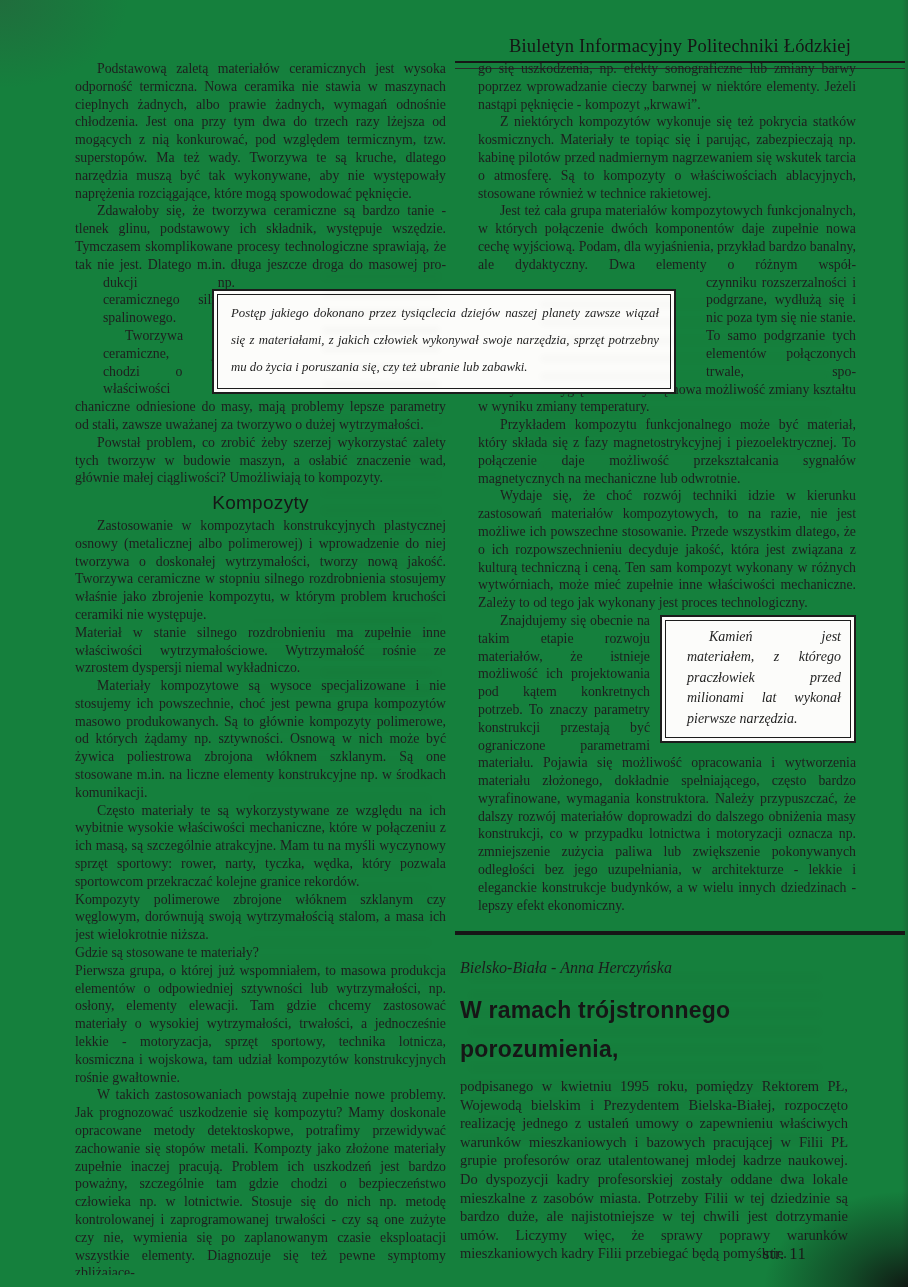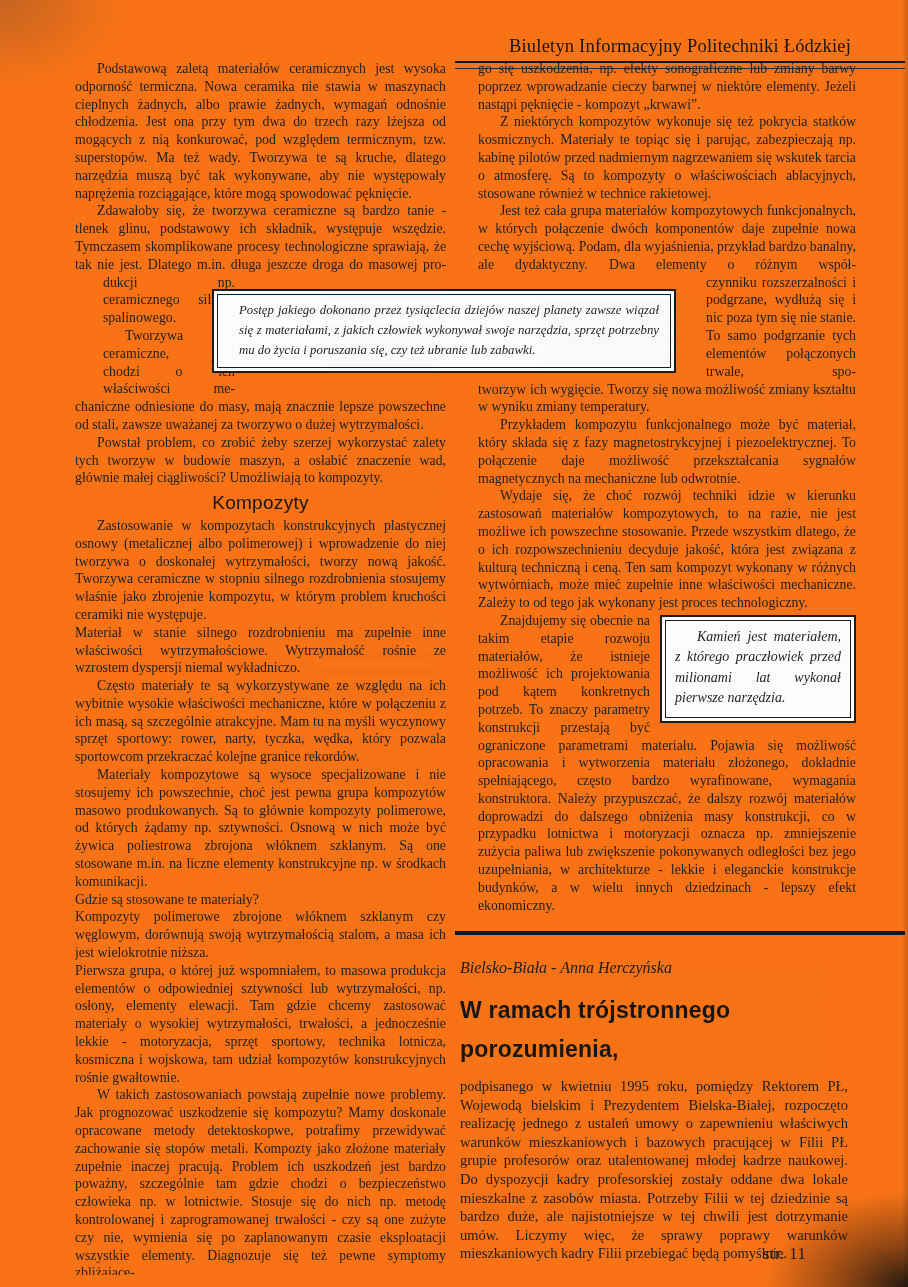--- a/index.html
+++ b/index.html
@@ -1,20 +1,20 @@
 <!DOCTYPE html>
 <html><head>
 <meta charset="utf-8">
 <style>
   html,body{margin:0;padding:0;}
   body{background:#e8e8e6;}
   .page{
     position:relative;
     width:908px;height:1287px;
-    background:#f97316;
+    background:#15803d;
     overflow:hidden;
     font-family:"Liberation Serif", serif;
     color:#1e1e1e;
     margin:0 auto;
   }
   
   .corner-shadow-br{
     position:absolute;right:0;bottom:0;width:150px;height:100px;
     background:radial-gradient(ellipse at 100% 100%, rgba(15,15,15,.9) 0%, rgba(15,15,15,.45) 30%, rgba(15,15,15,0) 68%);
     pointer-events:none;
@@ -74,29 +74,29 @@
   
   .qbox{border:2px solid #1c1c1c;padding:3px;background:#fcfcfa;}
   .qbox .qinner{
     display:block;border:1px solid #1c1c1c;
     font-style:italic;
   }
   .qbox-progress{
     position:absolute;left:212px;top:289px;width:464px;box-sizing:border-box;
   }
   .qbox-progress .qinner{
-    padding:5px 11px 7px 21px;
-    font-size:12.8px;line-height:20px;text-align:justify;font-family:Liberation Serif, serif;
+    padding:5px 11px 7px 13px;
+    font-size:12.8px;line-height:27px;text-align:justify;font-family:Liberation Serif, serif;
   }
   .qbox-stone{
     float:right;width:196px;box-sizing:border-box;
     margin:3px 0 6px 10px;
   }
   .qbox-stone .qinner{
-    padding:6px 9px 8px 9px;
+    padding:6px 9px 8px 21px;
     font-size:14px;line-height:20.5px;text-align:justify;
   }
 
   
   .article2{position:absolute;left:455px;top:931px;width:450px;}
   .rule-thick{height:4px;background:#161616;margin-bottom:24px;}
   .byline{
     font-style:italic;font-size:16px;color:#1c1c1c;margin:0 0 14px 5px;
   }
   .a2-title{
@@ -126,29 +126,29 @@
     <div class="header-rule"></div>
   </div>
 
   <div class="col col-left">
     <p class="indent">Podstawową zaletą materiałów ceramicznych jest wysoka odporność termiczna. Nowa ceramika nie stawia w maszynach cieplnych żadnych, albo prawie żadnych, wymagań odnośnie chłodzenia. Jest ona przy tym dwa do trzech razy lżejsza od mogących z nią konkurować, pod względem termicznym, tzw. superstopów. Ma też wady. Tworzywa te są kruche, dlatego narzędzia muszą być tak wykonywane, aby nie występowały naprężenia rozciągające, które mogą spowodować pęknięcie.</p>
     <p class="indent runon">Zdawałoby się, że tworzywa ceramiczne są bardzo tanie - tlenek glinu, podstawowy ich składnik, występuje wszędzie. Tymczasem skomplikowane procesy technologiczne sprawiają, że tak nie jest. Dlatego m.in. długa jeszcze droga do masowej pro-</p>
     <div class="narrow-left">
       <p class="runon">dukcji np. ceramicznego silnika spalinowego.</p>
       <p class="indent runon">Tworzywa ceramiczne, jeśli chodzi o ich właściwości me-</p>
     </div>
-    <p>chaniczne odniesione do masy, mają znacznie lepsze powszechne od stali, zawsze uważanej za tworzywo o dużej wytrzymałości.</p>
+    <p>chaniczne odniesione do masy, mają problemy lepsze parametry od stali, zawsze uważanej za tworzywo o dużej wytrzymałości.</p>
     <p class="indent">Powstał problem, co zrobić żeby szerzej wykorzystać zalety tych tworzyw w budowie maszyn, a osłabić znaczenie wad, głównie małej ciągliwości? Umożliwiają to kompozyty.</p>
     <h2 class="section-heading">Kompozyty</h2>
     <p class="indent">Zastosowanie w kompozytach konstrukcyjnych plastycznej osnowy (metalicznej albo polimerowej) i wprowadzenie do niej tworzywa o doskonałej wytrzymałości, tworzy nową jakość. Tworzywa ceramiczne w stopniu silnego rozdrobnienia stosujemy właśnie jako zbrojenie kompozytu, w którym problem kruchości ceramiki nie występuje.</p>
     <p>Materiał w stanie silnego rozdrobnieniu ma zupełnie inne właściwości wytrzymałościowe. Wytrzymałość rośnie ze wzrostem dyspersji niemal wykładniczo.</p>
+    <p class="indent">Materiały kompozytowe są wysoce specjalizowane i nie stosujemy ich powszechnie, choć jest pewna grupa kompozytów masowo produkowanych. Są to głównie kompozyty polimerowe, od których żądamy np. sztywności. Osnową w nich może być żywica poliestrowa zbrojona włóknem szklanym. Są one stosowane m.in. na liczne elementy konstrukcyjne np. w środkach komunikacji.</p>
     <p class="indent">Często materiały te są wykorzystywane ze względu na ich wybitnie wysokie właściwości mechaniczne, które w połączeniu z ich masą, są szczególnie atrakcyjne. Mam tu na myśli wyczynowy sprzęt sportowy: rower, narty, tyczka, wędka, który pozwala sportowcom przekraczać kolejne granice rekordów.</p>
-    <p class="indent">Materiały kompozytowe są wysoce specjalizowane i nie stosujemy ich powszechnie, choć jest pewna grupa kompozytów masowo produkowanych. Są to głównie kompozyty polimerowe, od których żądamy np. sztywności. Osnową w nich może być żywica poliestrowa zbrojona włóknem szklanym. Są one stosowane m.in. na liczne elementy konstrukcyjne np. w środkach komunikacji.</p>
+    <p>Kompozyty polimerowe zbrojone włóknem szklanym czy węglowym, dorównują swoją wytrzymałością stalom, a masa ich jest wielokrotnie niższa.</p>
     <p>Gdzie są stosowane te materiały?</p>
-    <p>Kompozyty polimerowe zbrojone włóknem szklanym czy węglowym, dorównują swoją wytrzymałością stalom, a masa ich jest wielokrotnie niższa.</p>
     <p>Pierwsza grupa, o której już wspomniałem, to masowa produkcja elementów o odpowiedniej sztywności lub wytrzymałości, np. osłony, elementy elewacji. Tam gdzie chcemy zastosować materiały o wysokiej wytrzymałości, trwałości, a jednocześnie lekkie - motoryzacja, sprzęt sportowy, technika lotnicza, kosmiczna i wojskowa, tam udział kompozytów konstrukcyjnych rośnie gwałtownie.</p>
     <p class="indent runon">W takich zastosowaniach powstają zupełnie nowe problemy. Jak prognozować uszkodzenie się kompozytu? Mamy doskonale opracowane metody detektoskopwe, potrafimy przewidywać zachowanie się stopów metali. Kompozty jako złożone materiały zupełnie inaczej pracują. Problem ich uszkodzeń jest bardzo poważny, szczególnie tam gdzie chodzi o bezpieczeństwo człowieka np. w lotnictwie. Stosuje się do nich np. metodę kontrolowanej i zaprogramowanej trwałości - czy są one zużyte czy nie, wymienia się po zaplanowanym czasie eksploatacji wszystkie elementy. Diagnozuje się też pewne symptomy zbliżające-</p>
   </div>
 
   <div class="col col-right">
     <p>go się uszkodzenia, np. efekty sonograficzne lub zmiany barwy poprzez wprowadzanie cieczy barwnej w niektóre elementy. Jeżeli nastąpi pęknięcie - kompozyt „krwawi”.</p>
     <p class="indent">Z niektórych kompozytów wykonuje się też pokrycia statków kosmicznych. Materiały te topiąc się i parując, zabezpieczają np. kabinę pilotów przed nadmiernym nagrzewaniem się wskutek tarcia o atmosferę. Są to kompozyty o właściwościach ablacyjnych, stosowane również w technice rakietowej.</p>
     <p class="indent runon">Jest też cała grupa materiałów kompozytowych funkcjonalnych, w których połączenie dwóch komponentów daje zupełnie nowa cechę wyjściową. Podam, dla wyjaśnienia, przykład bardzo banalny, ale dydaktyczny. Dwa elementy o różnym współ-</p>
     <div class="narrow-right">
       <p class="runon">czynniku rozszerzalności i podgrzane, wydłużą się i nic poza tym się nie stanie. To samo podgrzanie tych elementów połączonych trwale, spo-</p>

